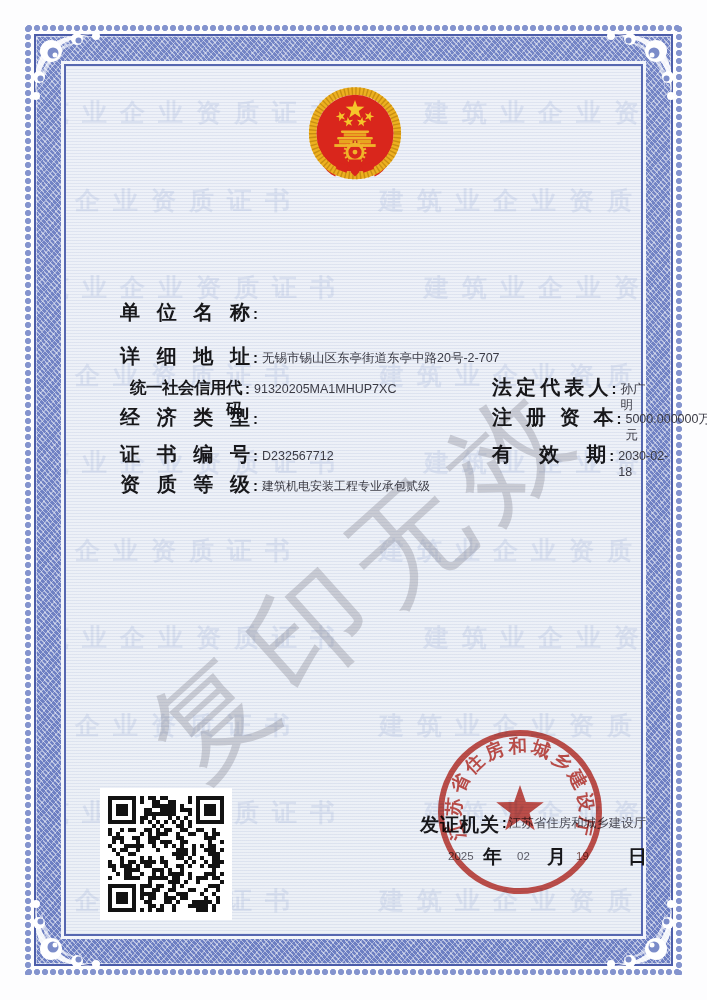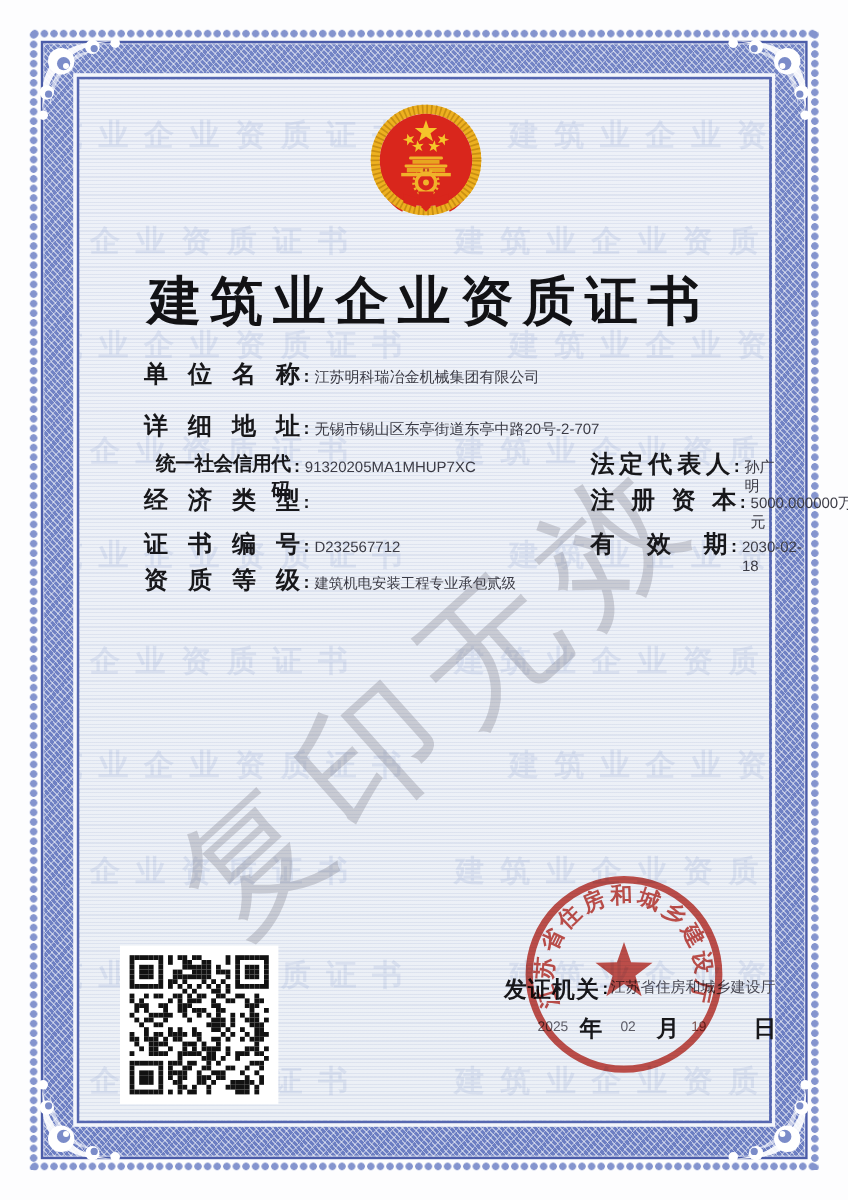--- a/index.html
+++ b/index.html
@@ -177,31 +177,29 @@
     <rect x="47.5" y="57.5" width="5" height="3.5" fill="#c03a22"></rect>
     <rect x="28" y="61.5" width="44" height="3" fill="#f0b32a"></rect>
     <circle cx="50" cy="70" r="8.5" fill="none" stroke="#f0b32a" stroke-width="3"></circle>
     <circle cx="50" cy="70" r="11" fill="none" stroke="#f0b32a" stroke-width="2.4" stroke-dasharray="2 2.6"></circle>
     <circle cx="50" cy="70" r="2.6" fill="#f0b32a"></circle>
     <path d="M43,78 L57,78 L54,92 L50,96 L46,92 Z" fill="#d9261c"></path>
     <path d="M30,80 L43,84 L41,92 L30,88 Z" fill="#d9261c"></path>
     <path d="M70,80 L57,84 L59,92 L70,88 Z" fill="#d9261c"></path>
   </svg>
 
-  <div class="title">建筑业企业资质证书</div>
 
   <div class="row" style="top:301px">
     <div class="lbl spread">
         <span>单</span>
         <span>位</span>
         <span>名</span>
         <span>称</span>
       </div>
     <div class="colon">:</div>
-    <div class="val">江苏明科瑞冶金机械集团有限公司</div>
   </div>
 
   <div class="row" style="top:345px">
     <div class="lbl spread">
         <span>详</span>
         <span>细</span>
         <span>地</span>
         <span>址</span>
       </div>
     <div class="colon">:</div>

